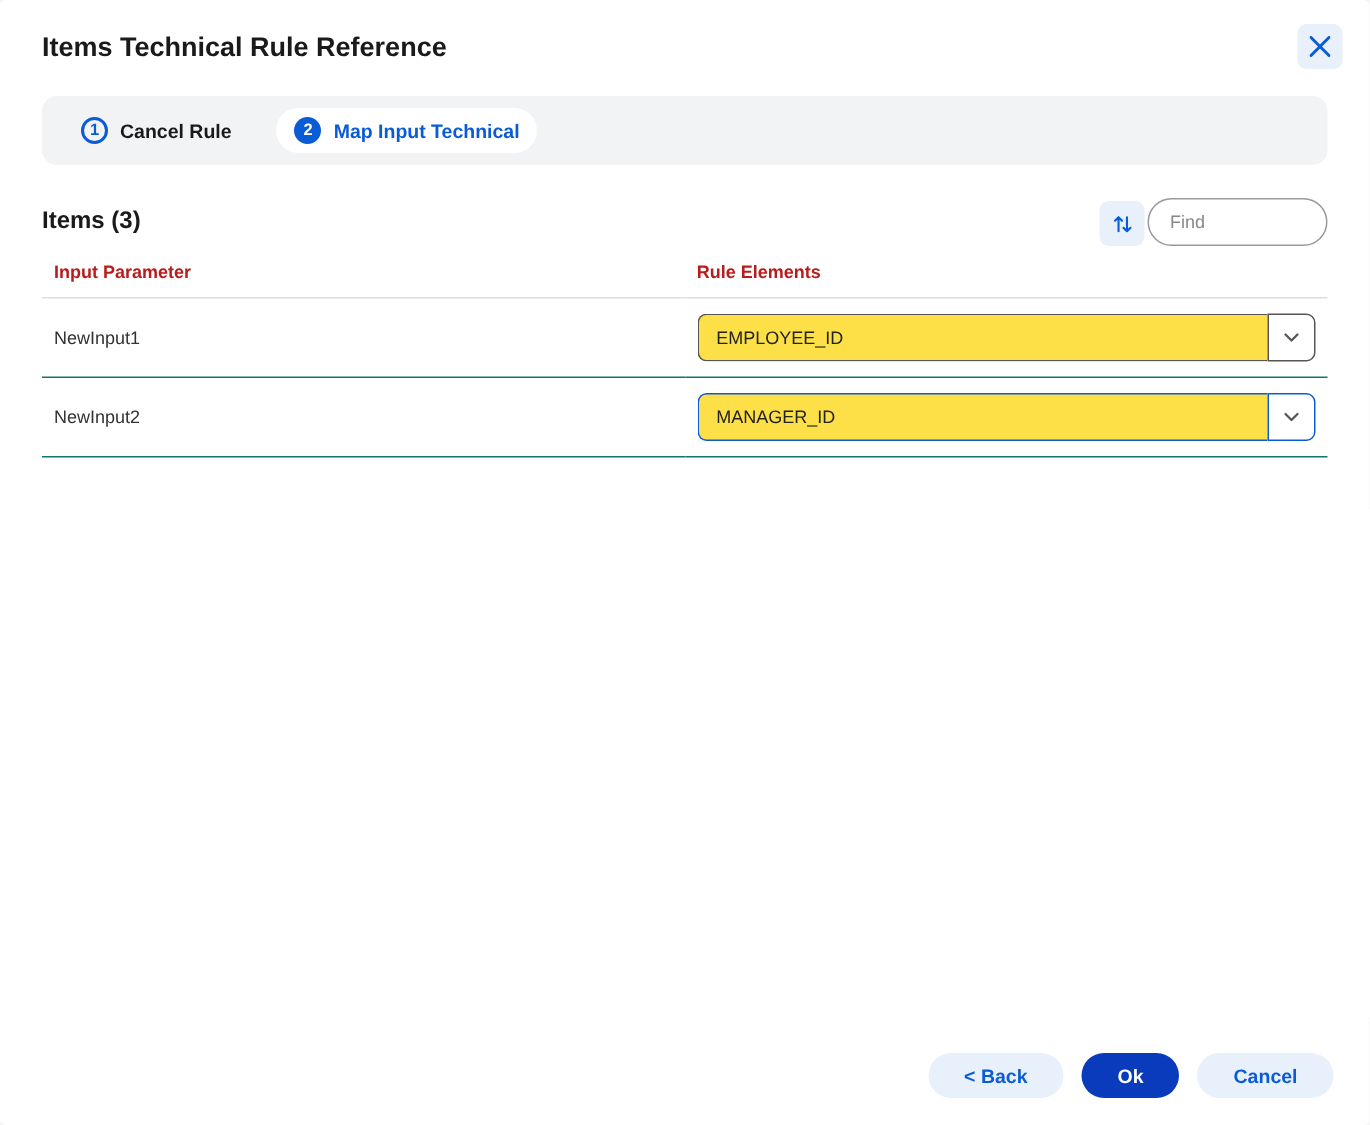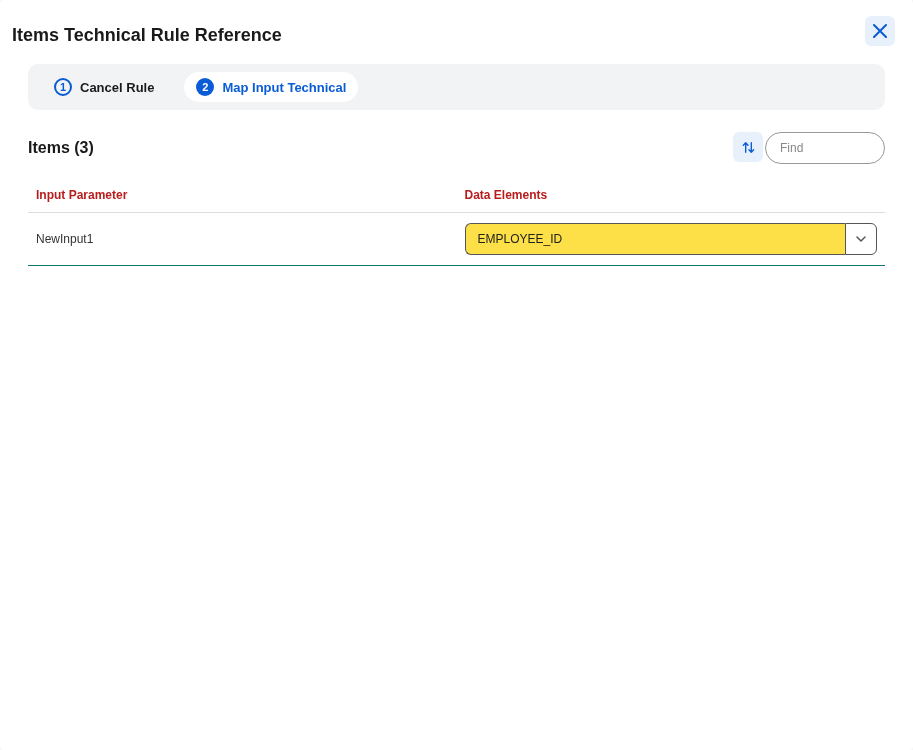--- a/index.html
+++ b/index.html
@@ -19,22 +19,22 @@
       background: #fff;
       width: 100%;
       height: 100%;
       display: flex;
       flex-direction: column;
       border-radius: 4px;
     }
     .dialog-header {
       display: flex;
       justify-content: space-between;
-      align-items: flex-end;
-      padding: 16px 18px 4px 12px;
+      align-items: center;
+      padding: 16px 18px 4px 28px;
       gap: 16px;
     }
     .dialog-title {
       font-size: 18px;
       font-weight: 700;
       color: #1a1a1a;
     }
     .close-btn {
       width: 30px;
       height: 30px;
@@ -96,30 +96,29 @@
     }
     .content-area {
       padding: 22px 28px 0 28px;
       flex: 1;
       overflow: auto;
     }
     .items-header {
       display: flex;
       justify-content: space-between;
       align-items: center;
-      margin-bottom: 14px;
     }
     .items-title {
       font-size: 16px;
       font-weight: 700;
       color: #1a1a1a;
     }
     .items-controls {
       display: flex;
-      align-items: flex-start;
+      align-items: flex-end;
       gap: 2px;
     }
     .sort-btn {
       width: 30px;
       height: 30px;
       background: #e8f0fc;
       border: none;
       border-radius: 6px;
       cursor: pointer;
       display: flex;
@@ -262,34 +261,52 @@
           </svg>
         </button>
         <input class="find-input" placeholder="Find" style="">
       </div>
     </div>
 
     <table class="table">
       <thead>
         <tr>
           <th class="col-input">Input Parameter</th>
-          <th class="col-data">Data Elements</th>
+          <th class="col-data">Rule Elements</th>
         </tr>
       </thead>
       <tbody>
         <tr>
           <td class="col-input">NewInput1</td>
           <td class="col-data">
             <div class="select-group">
               <div class="select-value">EMPLOYEE_ID</div>
               <div class="select-chevron">
                 <svg viewBox="0 0 12 12">
                   <path d="M2 4 L6 8 L10 4" stroke="currentColor" stroke-width="1.5" fill="none" stroke-linecap="round" stroke-linejoin="round"></path>
                 </svg>
               </div>
             </div>
           </td>
         </tr>
+        <tr>
+          <td class="col-input">NewInput2</td>
+          <td class="col-data">
+            <div class="select-group focused">
+              <div class="select-value">MANAGER_ID</div>
+              <div class="select-chevron">
+                <svg viewBox="0 0 12 12">
+                  <path d="M2 4 L6 8 L10 4" stroke="currentColor" stroke-width="1.5" fill="none" stroke-linecap="round" stroke-linejoin="round"></path>
+                </svg>
+              </div>
+            </div>
+          </td>
+        </tr>
       </tbody>
     </table>
   </div>
 
+  <div class="footer">
+    <button class="btn btn-light">&lt; Back</button>
+    <button class="btn btn-primary">Ok</button>
+    <button class="btn btn-light">Cancel</button>
+  </div>
 </div>
 
 </body></html>

